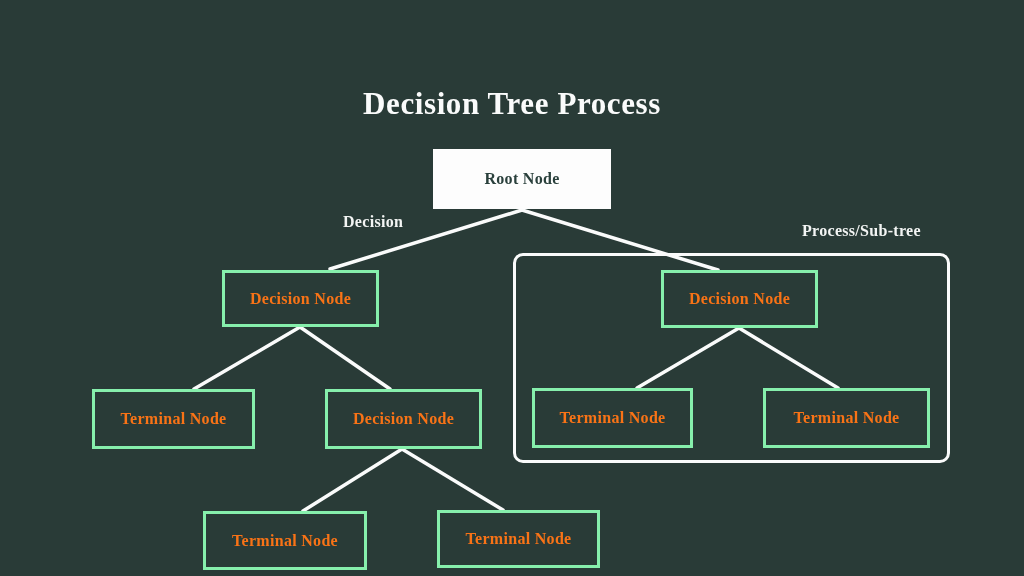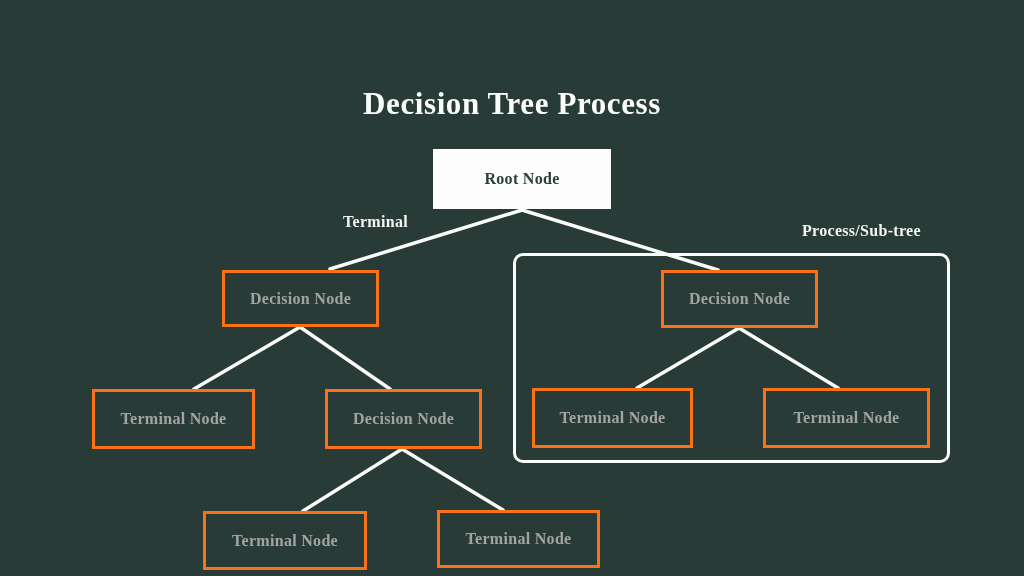--- a/index.html
+++ b/index.html
@@ -39,22 +39,22 @@
     display: flex;
     align-items: center;
     justify-content: center;
     box-sizing: border-box;
     font-size: 16px;
     font-weight: 700;
     letter-spacing: 0.3px;
     white-space: nowrap;
   }
   .node.outline {
-    border: 3px solid #f97316;
-    color: #a3a3a3;
+    border: 3px solid #86efac;
+    color: #f97316;
     background: transparent;
   }
   .node.filled {
     background: #fdfdfd;
     color: #2a403c;
     border: none;
   }
   .annotation {
     position: absolute;
     color: #f3f5f4;
@@ -100,21 +100,21 @@
       <line x1="300" y1="283" x2="194" y2="345" stroke="#fafbfb" stroke-width="3.5" stroke-linecap="round"></line>
       <line x1="300" y1="283" x2="390" y2="345" stroke="#fafbfb" stroke-width="3.5" stroke-linecap="round"></line>
       <line x1="739" y1="284" x2="637" y2="344" stroke="#fafbfb" stroke-width="3.5" stroke-linecap="round"></line>
       <line x1="739" y1="284" x2="838" y2="344" stroke="#fafbfb" stroke-width="3.5" stroke-linecap="round"></line>
       <line x1="402" y1="405" x2="303" y2="467" stroke="#fafbfb" stroke-width="3.5" stroke-linecap="round"></line>
       <line x1="402" y1="405" x2="503" y2="466" stroke="#fafbfb" stroke-width="3.5" stroke-linecap="round"></line>
     </svg>
 
   <div class="branch-container"></div>
 
-  <div class="annotation" id="label-splitting">Terminal</div>
+  <div class="annotation" id="label-splitting">Decision</div>
   <div class="annotation" id="label-branch">Process/Sub-tree</div>
 
   <div class="node filled" id="node-root">Root Node</div>
 
   <div class="node outline" id="node-decision-left">Decision Node</div>
 
   <div class="node outline" id="node-decision-right">Decision Node</div>
 
   <div class="node outline" id="node-terminal-left">Terminal Node</div>
 

